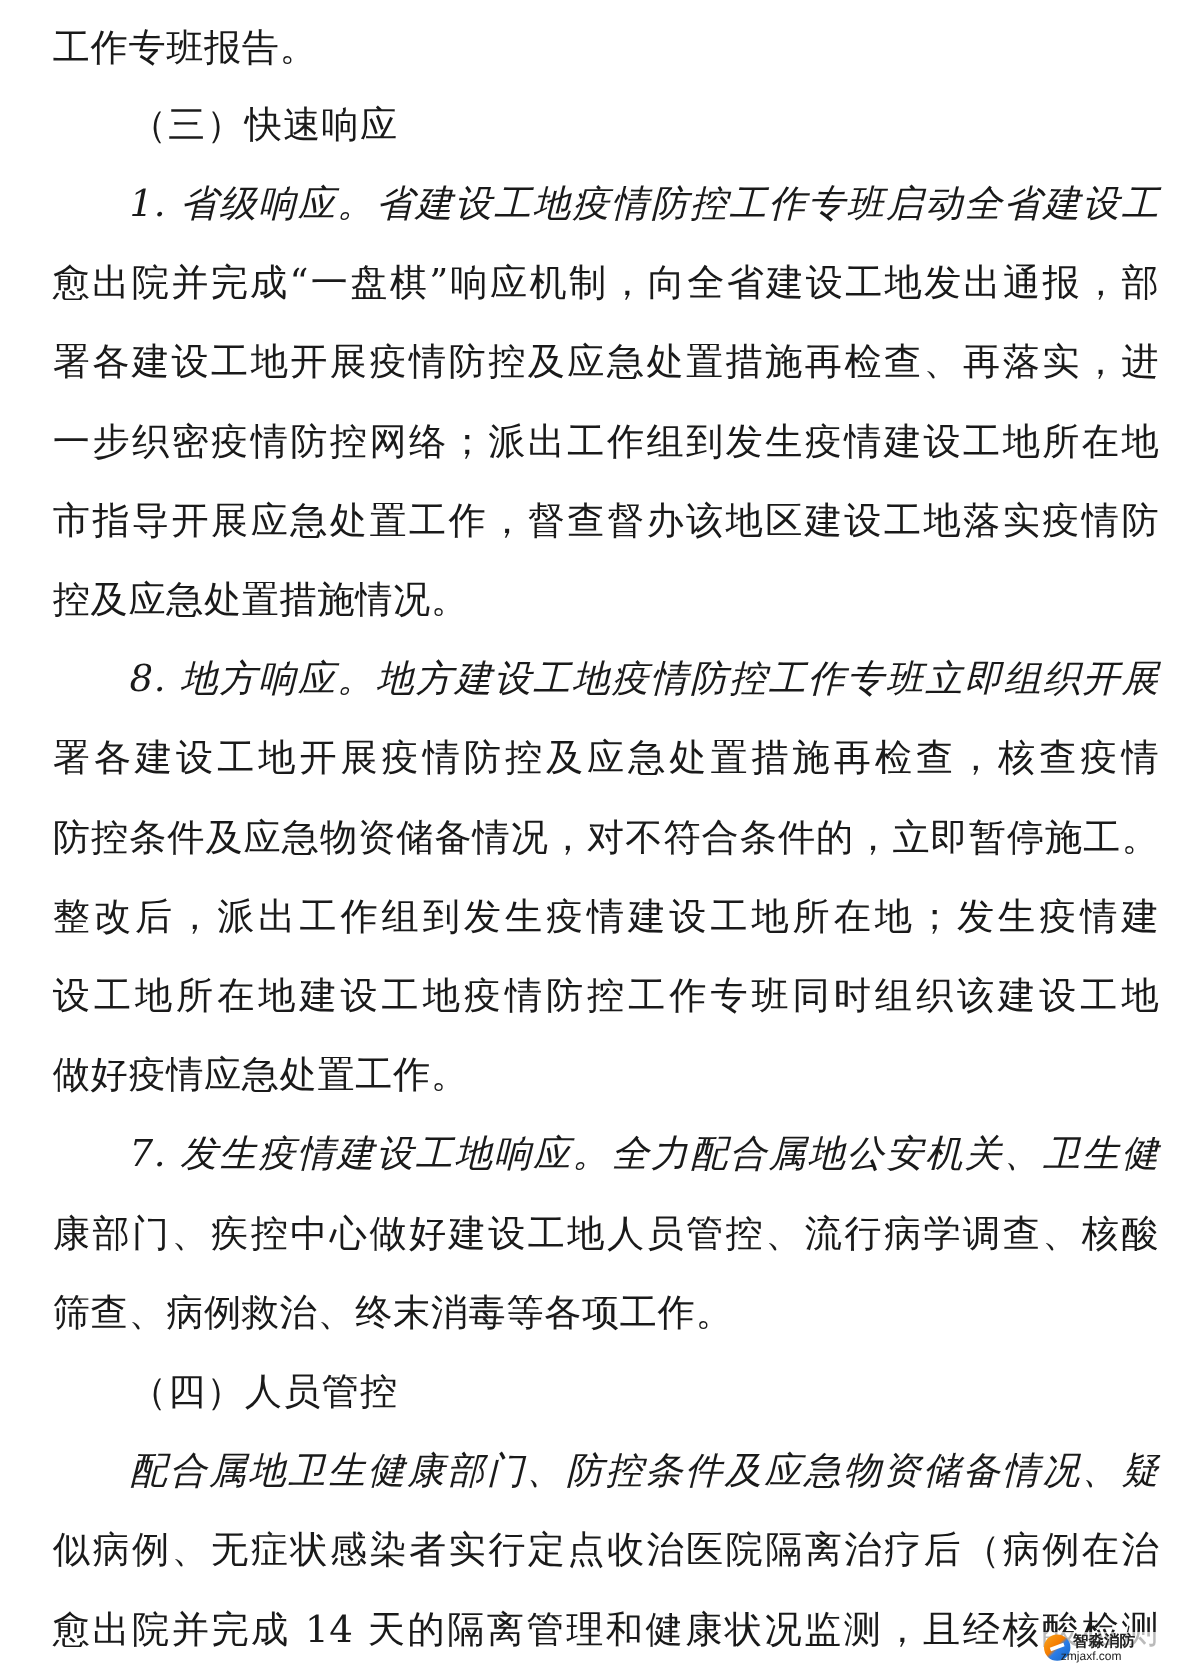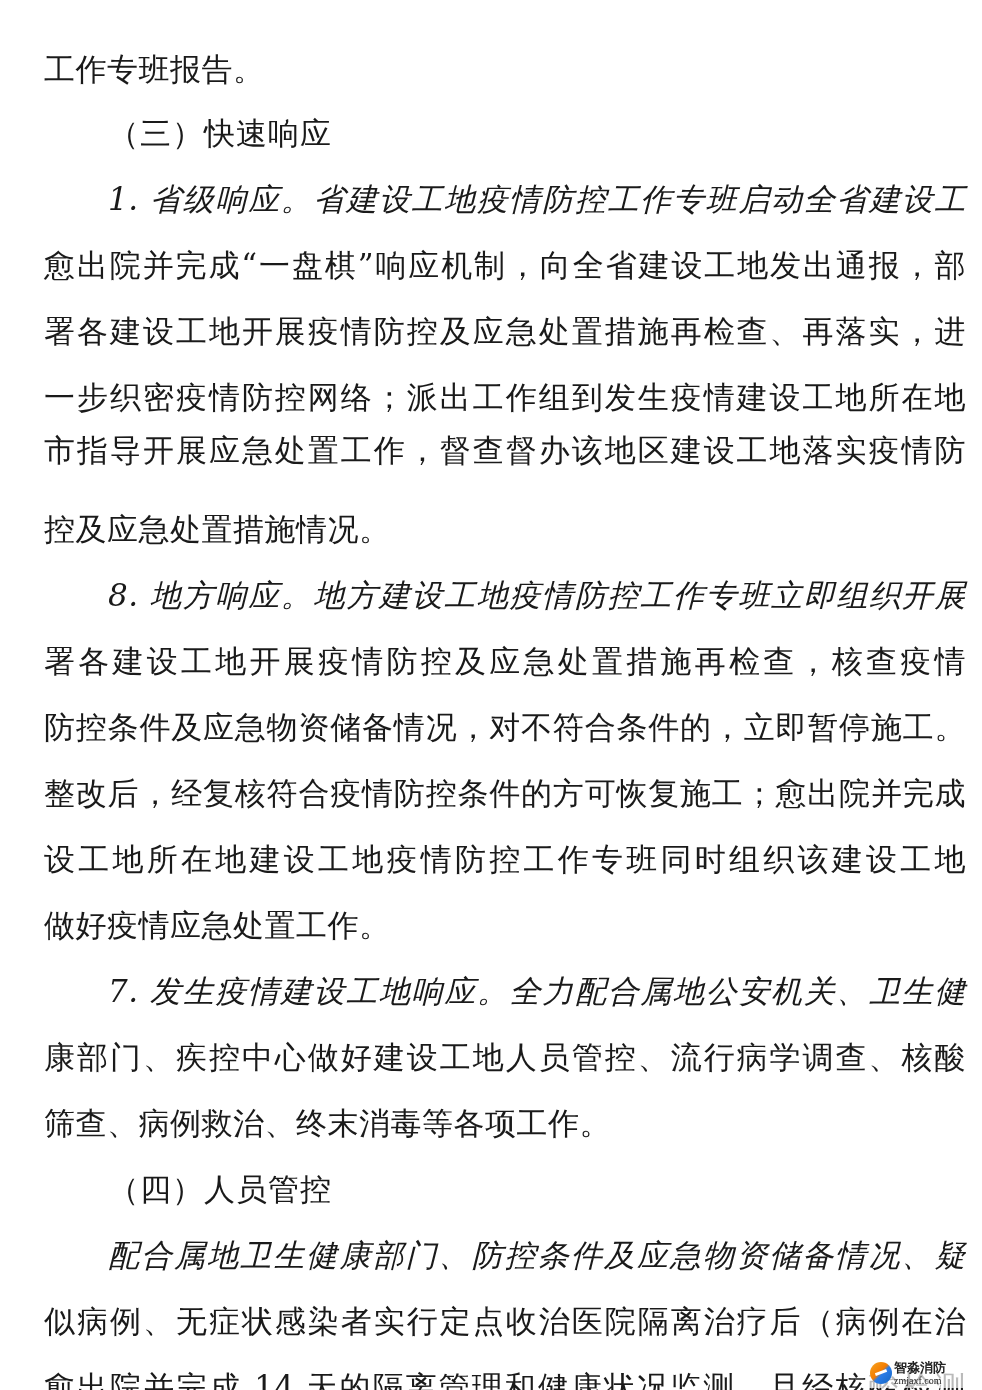--- a/index.html
+++ b/index.html
@@ -25,21 +25,20 @@
       position: absolute;
       left: 0;
       width: 922px;
       height: 44px;
       font-size: 31px;
       line-height: 44px;
       white-space: nowrap;
       letter-spacing: 0.5px;
       text-align: justify;
       text-align-last: justify;
-      margin-top: 29px;
     }
     .line.last {
       text-align-last: left;
     }
     .line.heading {
       text-align-last: left;
       padding-left: 64px;
       letter-spacing: 1px;
     }
     .line.indent {
@@ -79,44 +78,44 @@
       left: 26px;
       top: -1px;
       font-family: "DejaVu Sans", sans-serif;
       font-size: 13px;
       font-weight: bold;
       color: #222;
       white-space: nowrap;
     }
     .wm-url {
       position: absolute;
-      left: 26px;
+      left: 16px;
       top: 15px;
-      font-family: Liberation Serif, serif;
+      font-family: Liberation Sans, sans-serif;
       font-size: 10px;
       color: #222;
       white-space: nowrap;
     }
   </style>
 </head>
 <body>
 
 <div class="page">
   <div class="line last" style="top:18px">工作专班报告。</div>
   <div class="line heading" style="top:82px">（三）快速响应</div>
   <div class="line indent" style="top:148px">1. 省级响应。省建设工地疫情防控工作专班启动全省建设工</div>
   <div class="line" style="top:214px">愈出院并完成“一盘棋”响应机制，向全省建设工地发出通报，部</div>
   <div class="line" style="top:280px">署各建设工地开展疫情防控及应急处置措施再检查、再落实，进</div>
   <div class="line" style="top:346px">一步织密疫情防控网络；派出工作组到发生疫情建设工地所在地</div>
-  <div class="line" style="top:399px">市指导开展应急处置工作，督查督办该地区建设工地落实疫情防</div>
+  <div class="line" style="top:412px">市指导开展应急处置工作，督查督办该地区建设工地落实疫情防</div>
   <div class="line last" style="top:478px">控及应急处置措施情况。</div>
   <div class="line indent" style="top:544px">8. 地方响应。地方建设工地疫情防控工作专班立即组织开展</div>
   <div class="line" style="top:610px">署各建设工地开展疫情防控及应急处置措施再检查，核查疫情</div>
   <div class="line" style="top:676px">防控条件及应急物资储备情况，对不符合条件的，立即暂停施工。</div>
-  <div class="line" style="top:742px">整改后，经复核符合疫情防控条件的方可恢复施工；愈出院并完成</div>
+  <div class="line" style="top:742px">整改后，派出工作组到发生疫情建设工地所在地；发生疫情建</div>
   <div class="line" style="top:808px">设工地所在地建设工地疫情防控工作专班同时组织该建设工地</div>
   <div class="line last" style="top:874px">做好疫情应急处置工作。</div>
   <div class="line indent" style="top:940px">7. 发生疫情建设工地响应。全力配合属地公安机关、卫生健</div>
   <div class="line" style="top:1006px">康部门、疾控中心做好建设工地人员管控、流行病学调查、核酸</div>
   <div class="line last" style="top:1072px">筛查、病例救治、终末消毒等各项工作。</div>
   <div class="line heading" style="top:1138px">（四）人员管控</div>
   <div class="line indent" style="top:1204px">配合属地卫生健康部门、防控条件及应急物资储备情况、疑</div>
   <div class="line" style="top:1270px">似病例、无症状感染者实行定点收治医院隔离治疗后（病例在治</div>
   <div class="line" style="top:1336px">愈出院并完成 14 天的隔离管理和健康状况监测，且经核酸检测</div>
 </div>

